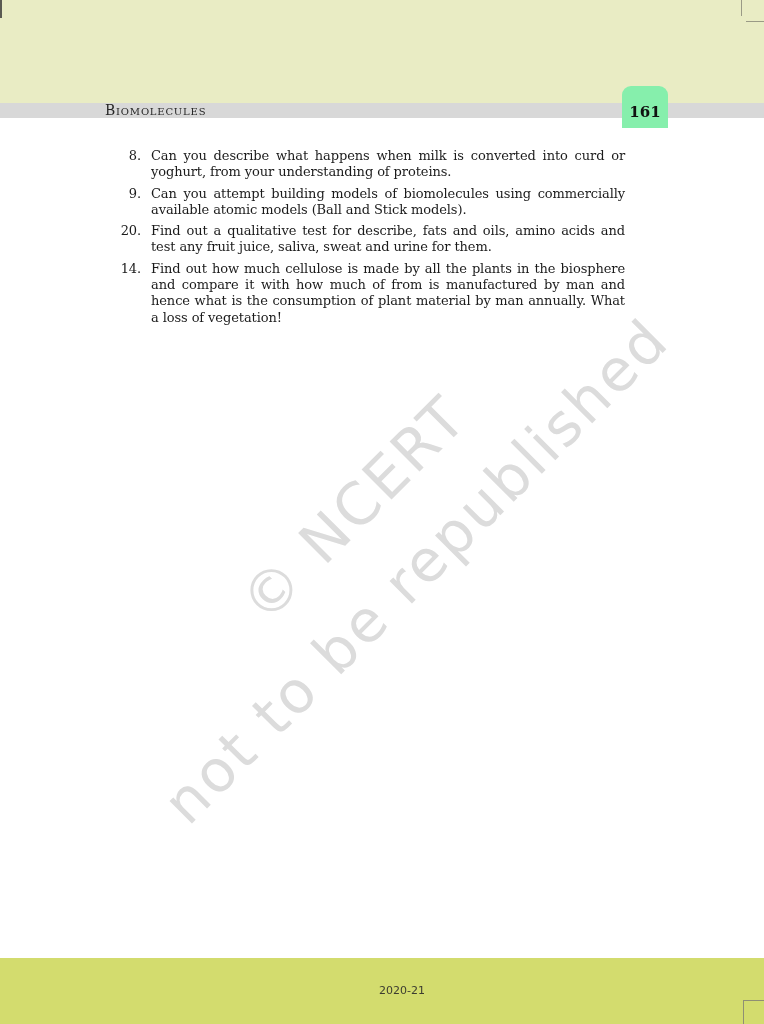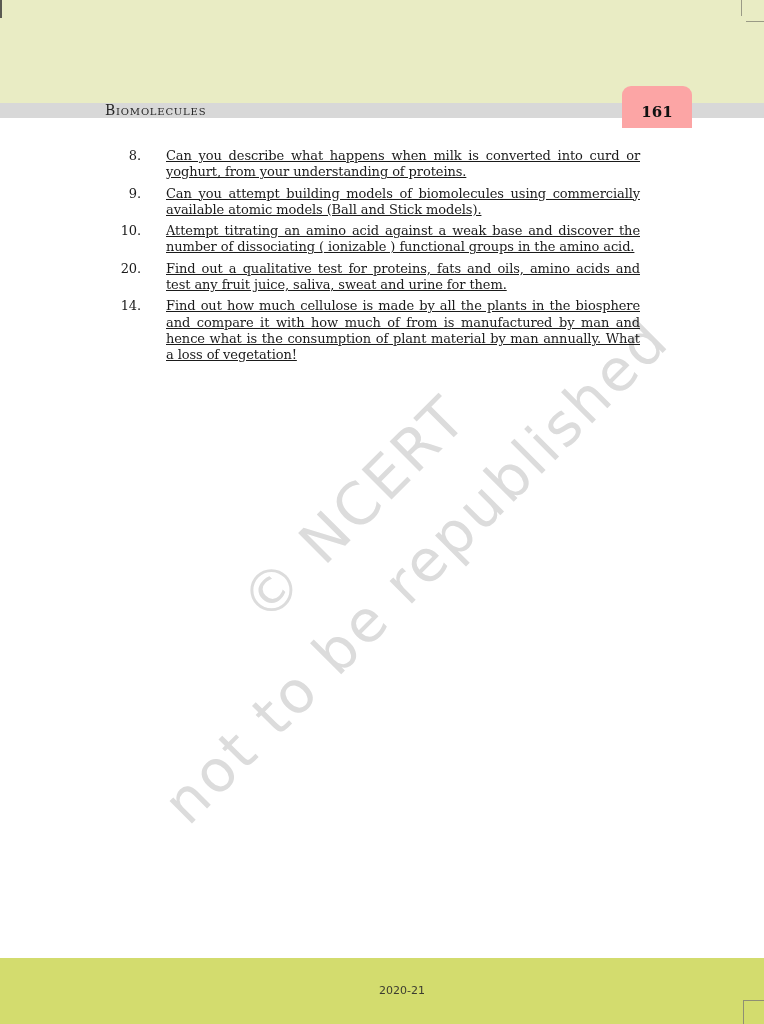--- a/index.html
+++ b/index.html
@@ -47,22 +47,22 @@
     font-size: 14px;
     letter-spacing: 0.8px;
     color: #262626;
     line-height: 15px;
   }
 
   
   .page-num-tab {
     position: absolute;
     left: 622px; top: 86px;
-    width: 70px; height: 42px;
-    background: #fca5a5;
+    width: 46px; height: 42px;
+    background: #86efac;
     border-radius: 9px 9px 0 0;
     display: flex;
     justify-content: center;
     align-items: flex-end;
     padding-bottom: 8px;
   }
   .page-num-tab span {
     font-family: "DejaVu Serif", serif;
     font-weight: bold;
     font-size: 15px;
@@ -88,24 +88,23 @@
   }
   .q-num {
     flex: none;
     width: 36px;
     text-align: right;
     padding-right: 0;
   }
   .q-text {
     flex: none;
     width: 474px;
-    margin-left: 25px;
+    margin-left: 10px;
     text-align: justify;
     text-align-last: left;
-    text-decoration: underline;
   }
 
   
   .watermark {
     position: absolute;
     left: 385px; top: 540px;
     transform: translate(-50%, -50%) rotate(-45deg);
     text-align: center;
     font-family: "DejaVu Sans", sans-serif;
     font-size: 58px;
@@ -165,26 +164,22 @@
   <ol class="questions">
     <li class="q-item">
       <span class="q-num">8.</span>
       <span class="q-text">Can you describe what happens when milk is converted into curd or yoghurt, from your understanding of proteins.</span>
     </li>
     <li class="q-item">
       <span class="q-num">9.</span>
       <span class="q-text">Can you attempt building models of biomolecules using commercially available atomic models (Ball and Stick models).</span>
     </li>
     <li class="q-item">
-      <span class="q-num">10.</span>
-      <span class="q-text">Attempt titrating an amino acid against a weak base and discover the number of dissociating ( ionizable )  functional groups in the amino acid.</span>
-    </li>
-    <li class="q-item">
       <span class="q-num">20.</span>
-      <span class="q-text">Find out a qualitative test for proteins, fats and oils, amino acids and test any fruit juice, saliva, sweat and urine for them.</span>
+      <span class="q-text">Find out a qualitative test for describe, fats and oils, amino acids and test any fruit juice, saliva, sweat and urine for them.</span>
     </li>
     <li class="q-item">
       <span class="q-num">14.</span>
       <span class="q-text">Find out how much cellulose is made by all the plants in the biosphere and compare it with how much of from is manufactured by man and hence what is the consumption of plant material by man annually. What a loss of vegetation!</span>
     </li>
   </ol>
 
   <div class="footer-band">
     <span class="edition-year">2020-21</span>
   </div>

